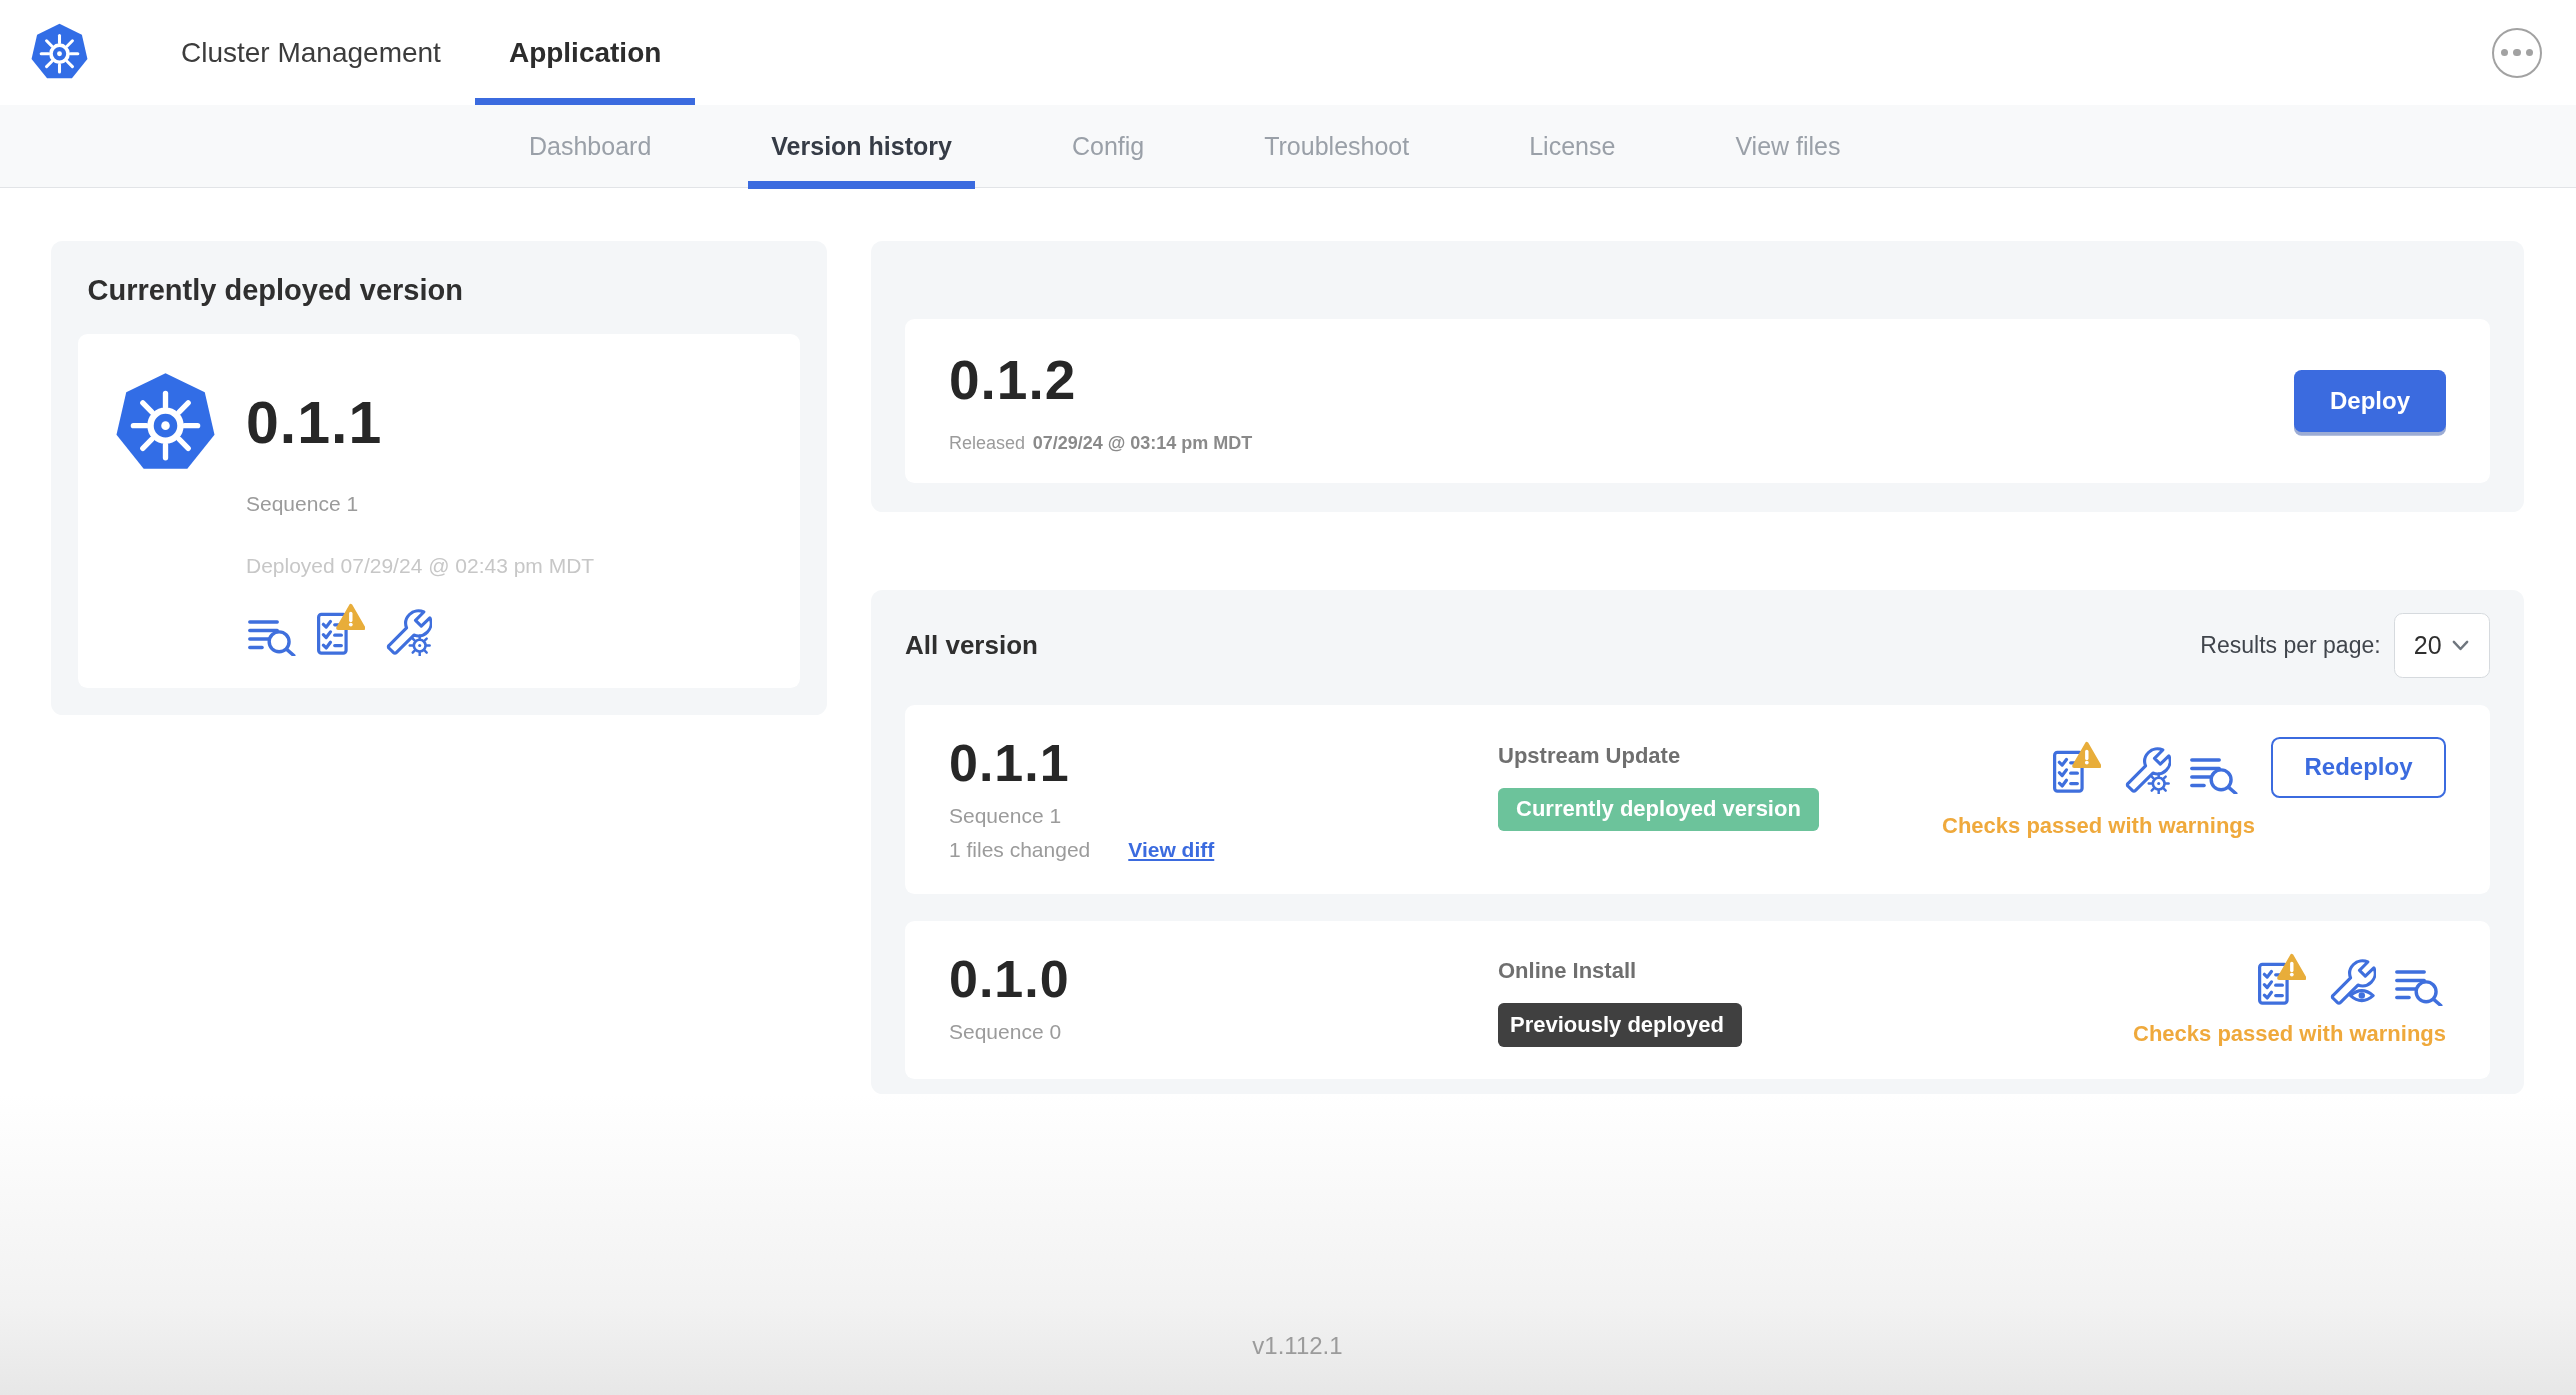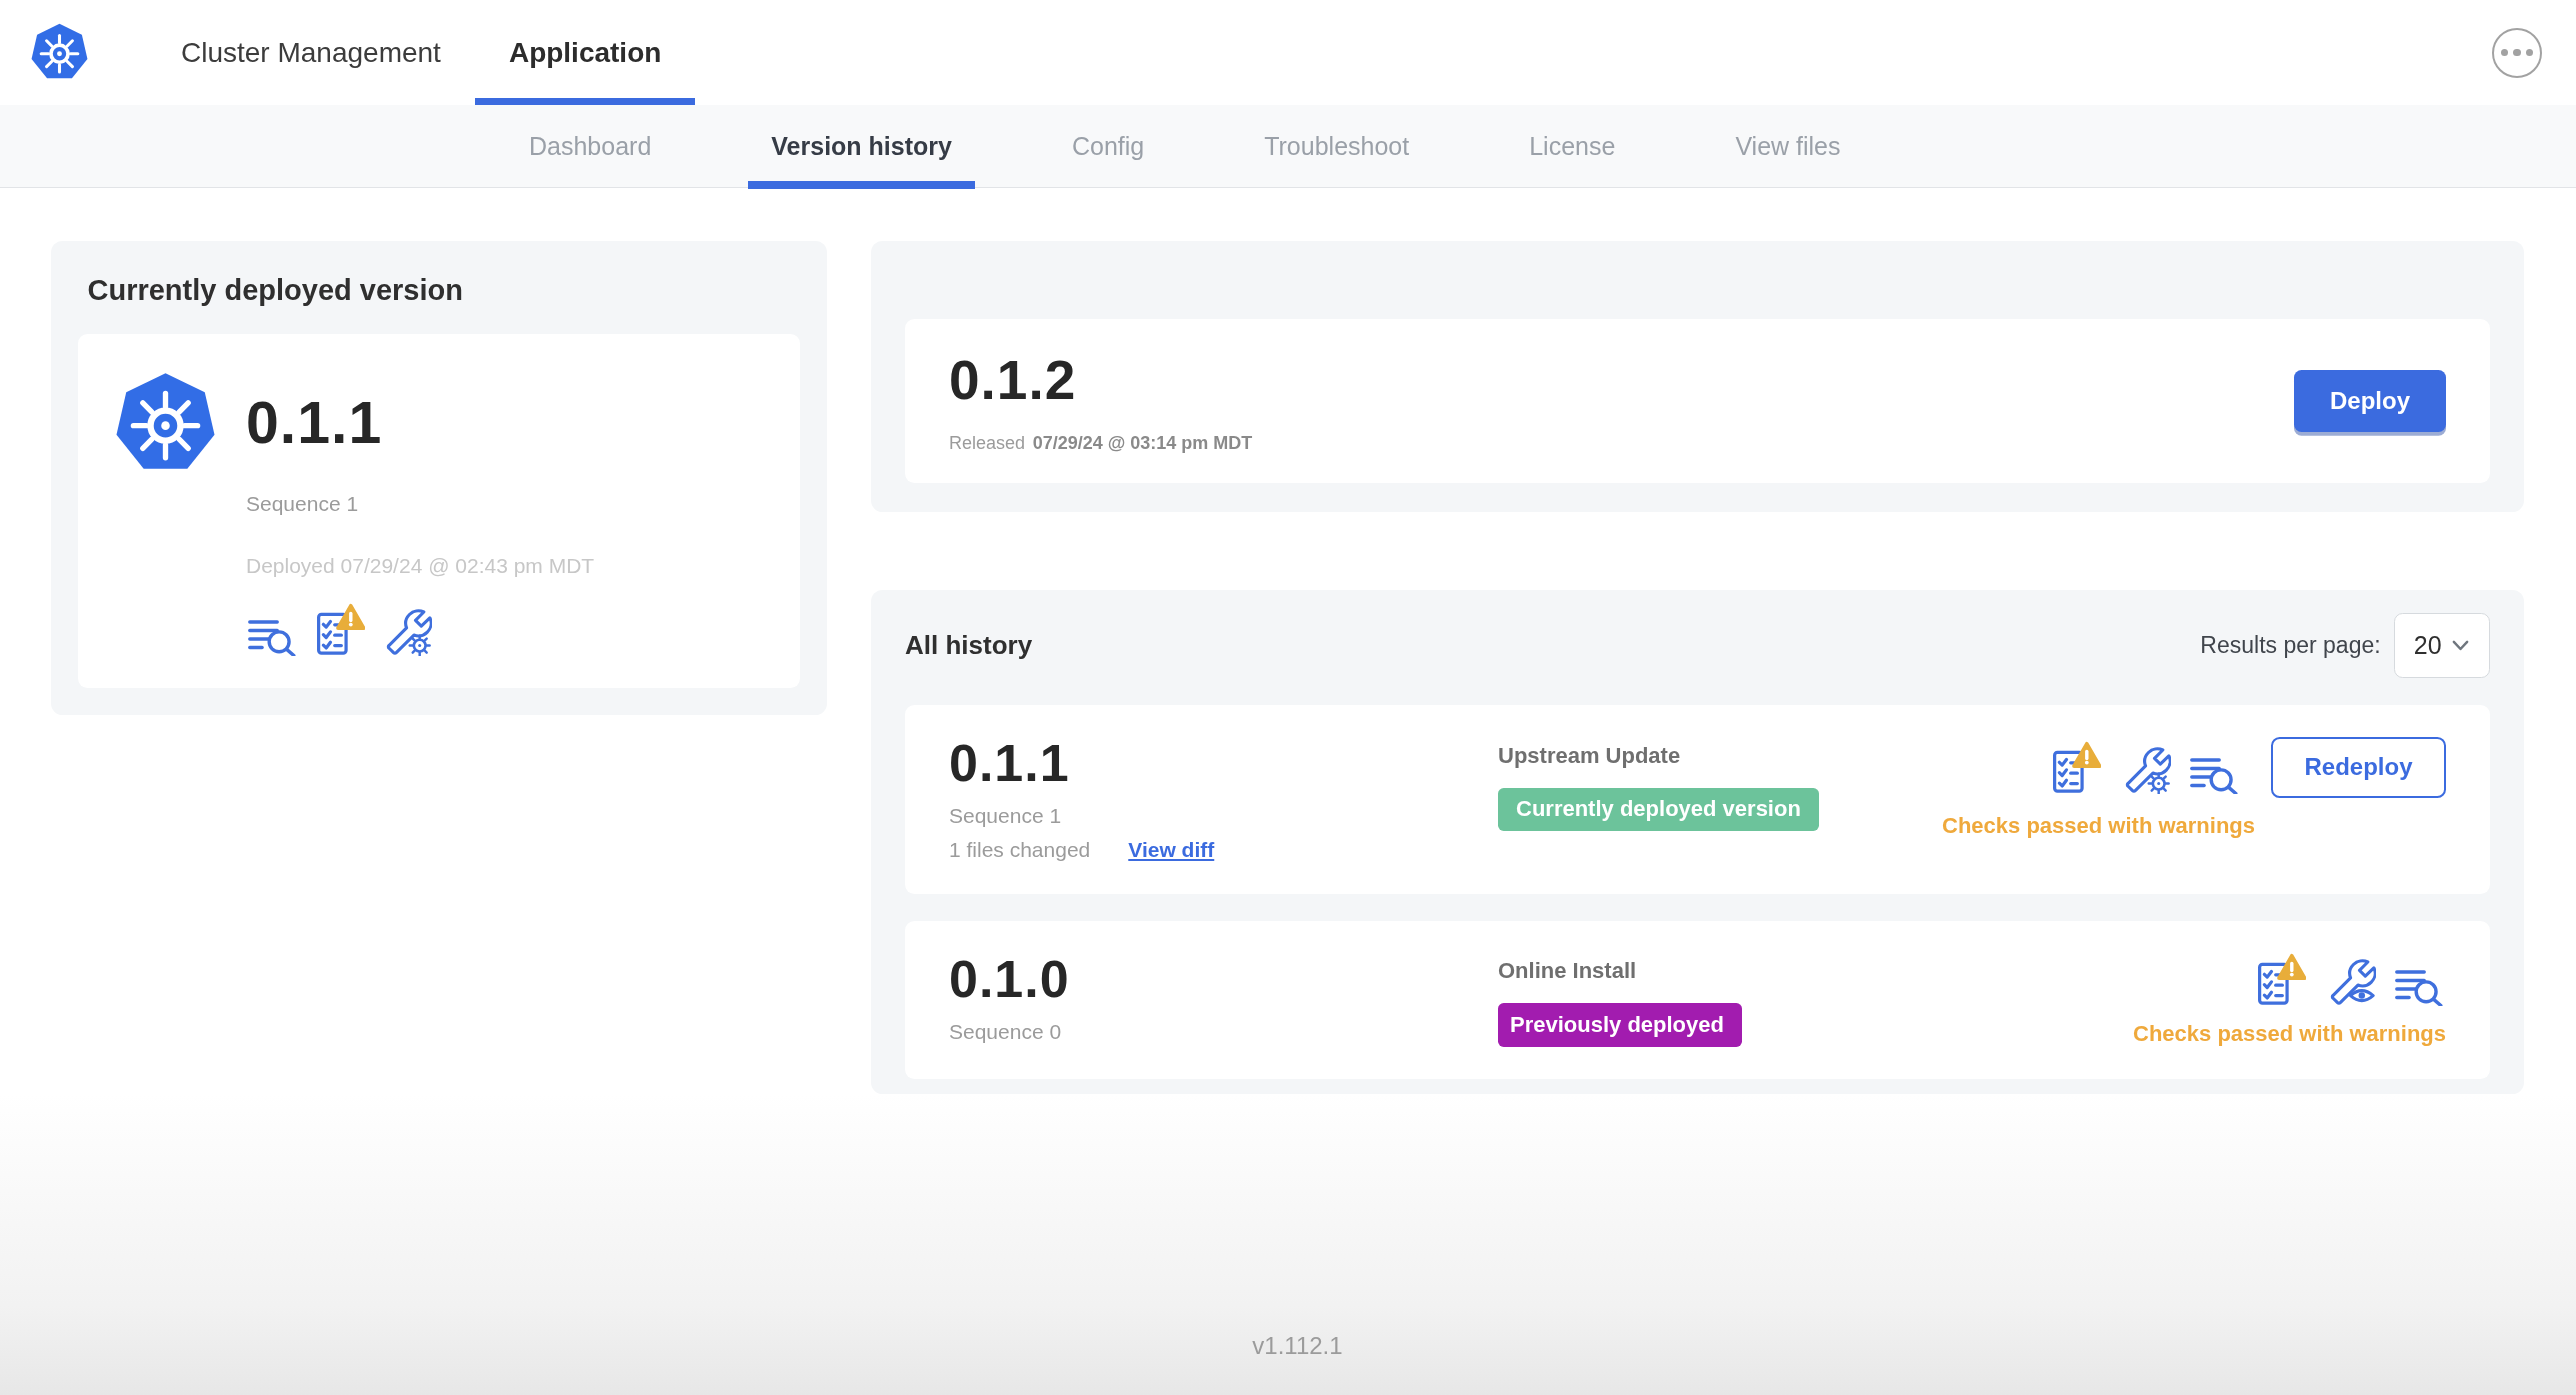--- a/index.html
+++ b/index.html
@@ -62,21 +62,21 @@
   .ver-row-card{background:#fff;border-radius:9.5px;margin-top:27px;padding:32px 44px;
     display:grid;grid-template-columns:549px 1fr auto;align-items:start;}
   .ver-row-card:first-of-type{margin-top:42px;}
   .row-ver{font-size:52px;font-weight:700;color:#272727;letter-spacing:1px;line-height:1;}
   .row-seq{font-size:21px;color:#9b9b9b;margin-top:15.3px;}
   .row-files{font-size:21px;color:#9b9b9b;margin-top:9.5px;display:flex;align-items:baseline;gap:21px;}
   .link{color:#3b6bdf;font-weight:600;text-decoration:underline;cursor:pointer;margin-left:17px;}
   .row-source{font-size:22px;font-weight:600;color:#6f6f6f;margin-top:5.7px;}
   .badge{display:inline-block;margin-top:19px;padding:8.6px 18px;border-radius:5.7px;font-size:22px;font-weight:600;color:#fff;}
   .badge-green{background:#6cc39b;}
-  .badge-gray{background:#a21caf;padding-left:12px;}
+  .badge-gray{background:#404040;padding-left:12px;}
   .row-actions{display:flex;flex-direction:column;align-items:flex-end;margin-left:8px;}
   .actions-line{display:flex;align-items:center;gap:17px;}
   .btn-outline{background:#fff;color:#3b6bdf;border:2.9px solid #3b6bdf;border-radius:8.6px;font-size:24px;font-weight:700;
     padding:14.3px 31.5px;margin-left:13.4px;cursor:pointer;font-family:inherit;}
   .row-status{font-size:22px;font-weight:600;color:#efa93c;margin-top:15.3px;}
   .row-status.offset{margin-right:191px;}
   
   .footer{flex:1;display:flex;align-items:flex-end;justify-content:center;
     background:linear-gradient(to bottom,rgba(255,255,255,0) 0%,#f2f2f2 70%,#e7e7e7 100%);padding-left:19px;}
   .footer span{font-size:24px;color:#9b9b9b;padding-bottom:36px;}
@@ -247,21 +247,21 @@
               <span>Released</span><b>07/29/24 @ 03:14 pm MDT</b>
             </div>
           </div>
           <div class="spacer"></div>
           <button class="btn-primary">Deploy</button>
         </div>
       </section>
 
       <section class="panel versions-panel">
         <div class="versions-head">
-          <h3>All history</h3>
+          <h3>All version</h3>
           <div class="spacer"></div>
           <span class="rpp-label">Results per page:</span>
           <div class="rpp-select">
             <span>20</span>
             <svg viewBox="0 0 20 16">
               <polyline points="3,4 10,11.5 17,4" fill="none" stroke="#6f767e" stroke-width="2.6" stroke-linecap="round" stroke-linejoin="round"></polyline>
             </svg>
           </div>
         </div>
 

